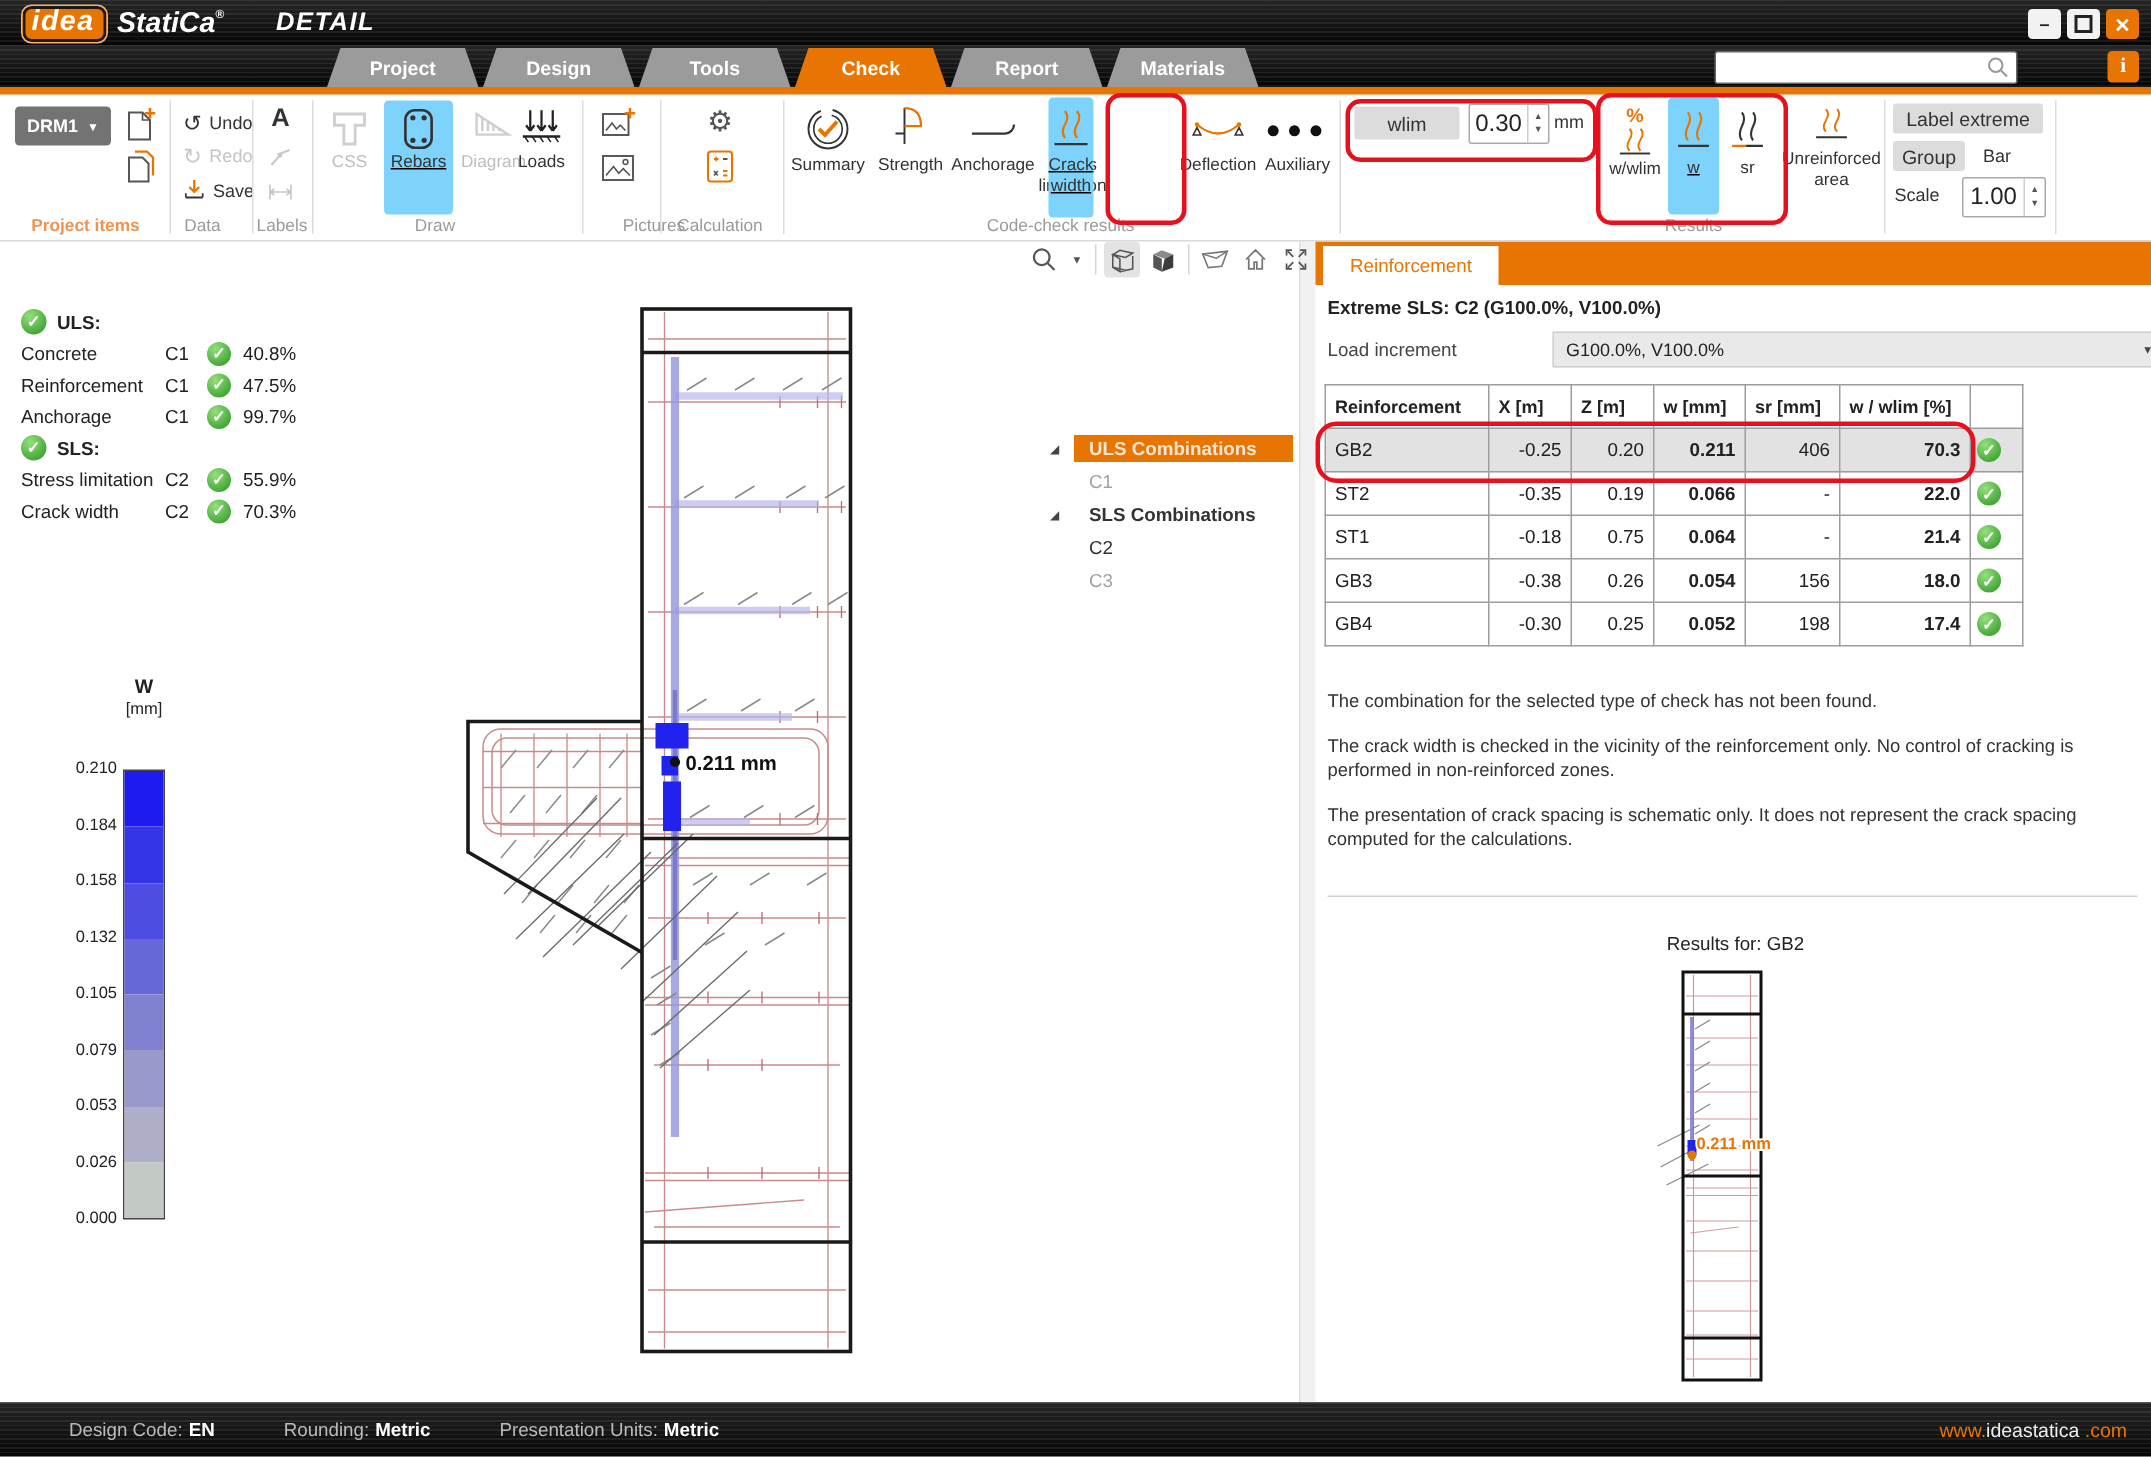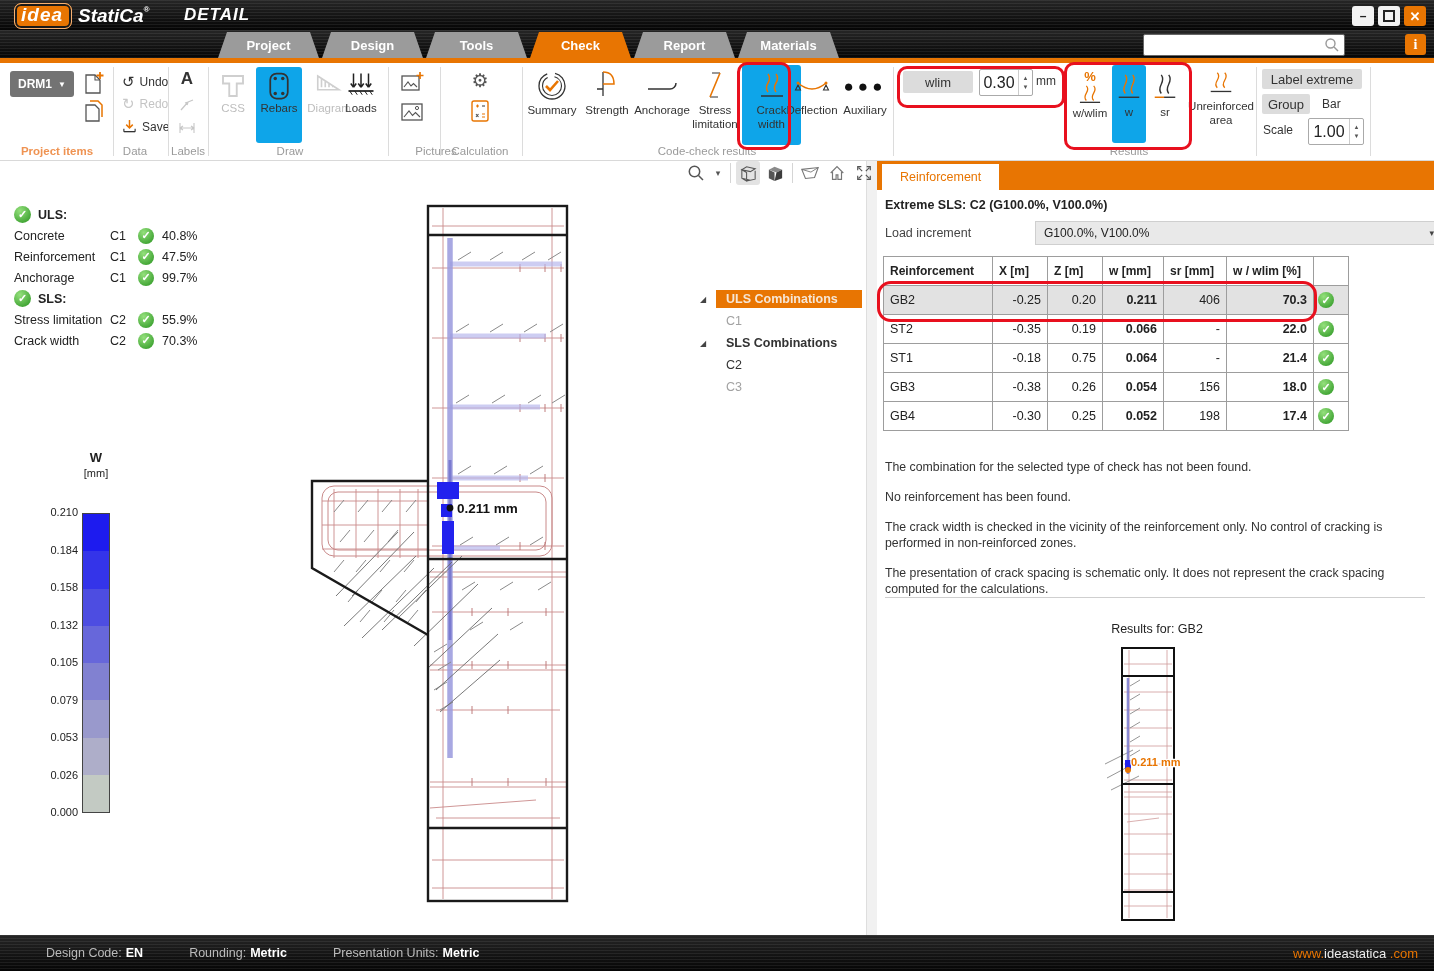--- a/index.html
+++ b/index.html
@@ -36,21 +36,21 @@
       font-weight:bold;font-family:"Liberation Serif",serif;display:flex;align-items:center;justify-content:center;font-size:14px;cursor:pointer;}
   
   .ribbon{left:0;top:63px;width:1434px;height:97px;background:#fff;border-bottom:1px solid #d9d9d9;z-index:2;}
   .rb-sep{position:absolute;top:4px;bottom:4px;width:1px;background:#dcdcdc;}
   .rb-label{position:absolute;bottom:3px;font-size:11.5px;color:#9a9a9a;text-align:center;}
   .rb-label.orange{color:#ef9352;font-weight:bold;}
   .rbtn{position:absolute;display:flex;flex-direction:column;align-items:center;justify-content:flex-start;
       gap:1px;cursor:pointer;border-radius:3px;padding-top:4px;}
   .rbtn .lb{font-size:11.5px;color:#333;line-height:1.1;text-align:center;}
   .rbtn.dis .lb{color:#bdbdbd;}
-  .rbtn.sel{background:#0ea5e9;}
+  .rbtn.sel{background:#7dd3fc;text-decoration:underline;}
   .smallbtn{display:flex;align-items:center;justify-content:center;font-size:13px;color:#333;background:#dcdcdc;
       border-radius:2px;cursor:pointer;}
   .drm{left:10px;top:8px;width:64px;height:26px;background:#737373;border-radius:3px;color:#fff;font-weight:bold;
       font-size:12px;display:flex;align-items:center;justify-content:center;gap:6px;cursor:pointer;}
   .drm .car{font-size:8px;}
   .hrow{position:absolute;display:flex;align-items:center;gap:5px;font-size:12px;color:#333;cursor:pointer;}
   .hrow.dis{color:#c4c4c4;}
   .spin{display:flex;align-items:stretch;border:1px solid #aaa;background:#fff;border-radius:2px;}
   .spin .val{display:flex;align-items:center;justify-content:center;font-size:16px;color:#222;flex:1;}
   .spin .arr{display:flex;flex-direction:column;justify-content:center;border-left:1px solid #ccc;width:13px;
@@ -299,21 +299,21 @@
       <div class="lb">Anchorage</div>
       </div>
     <div class="rbtn" style="left:690px;top:2px;width:50px;height:76px;">
       <svg width="30" height="34" viewBox="0 0 30 34">
         <path d="M12 4h8M10 28h8" stroke="#333" stroke-width="1.2"></path>
         <path d="M20 4 10 28" stroke="#e87502" stroke-width="1.6"></path>
         </svg>
       <div class="lb">Stress</div>
         <div class="lb">limitation</div>
       </div>
-    <div class="rbtn sel" style="left:742px;top:2px;width:59px;height:76px;">
+    <div class="rbtn sel" style="left:699px;top:2px;width:30px;height:76px;">
       <svg width="30" height="34" viewBox="0 0 30 34">
         <path d="M11 5q3 4 0 9t0 9M19 5q3 4 0 9t0 9" fill="none" stroke="#e87502" stroke-width="1.5"></path>
         <path d="M4 27h22" stroke="#333" stroke-width="1.5"></path>
         </svg>
       <div class="lb">Crack</div>
         <div class="lb">width</div>
       </div>
     <div class="rbtn" style="left:784px;top:2px;width:56px;height:76px;">
       <svg width="38" height="34" viewBox="0 0 38 34">
         <path d="M5 14q14 12 28 0" fill="none" stroke="#e87502" stroke-width="1.5"></path>
@@ -752,21 +752,20 @@
             <td class="num b">17.4</td>
         <td class="st">
               <span class="gc sm">✓</span>
             </td>
           </tr>
     </tbody>
       </table>
 
     <div class="notes">
       <p>The combination for the selected type of check has not been found.</p>
-      <p>No reinforcement has been found.</p>
       <p>The crack width is checked in the vicinity of the reinforcement only. No control of cracking is performed in non-reinforced zones.</p>
       <p>The presentation of crack spacing is schematic only. It does not represent the crack spacing computed for the calculations.</p>
     </div>
     <div class="pdiv"></div>
     <div class="resfor">Results for: GB2</div>
 
     <svg class="abs" style="left:220px;top:482px;" width="120" height="285" viewBox="0 0 120 285">
       <g stroke="#cf9a9a" stroke-width="0.8">
         <line x1="32" y1="8" x2="32" y2="276"></line>
           <line x1="70" y1="8" x2="70" y2="276"></line>

